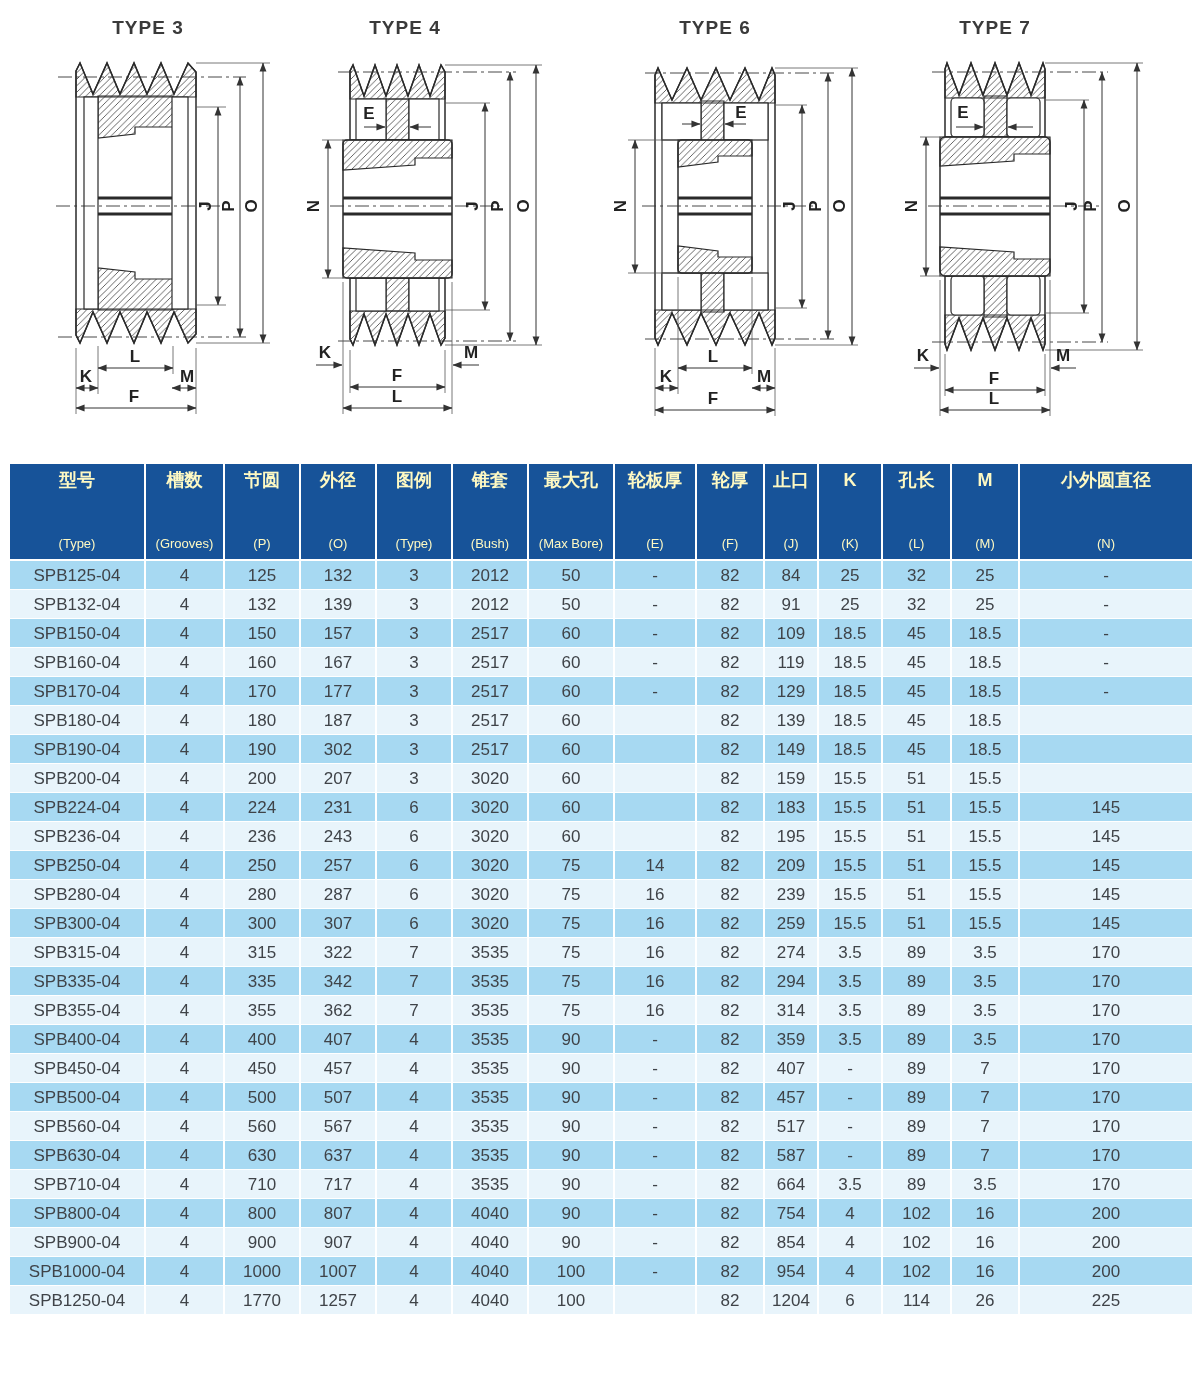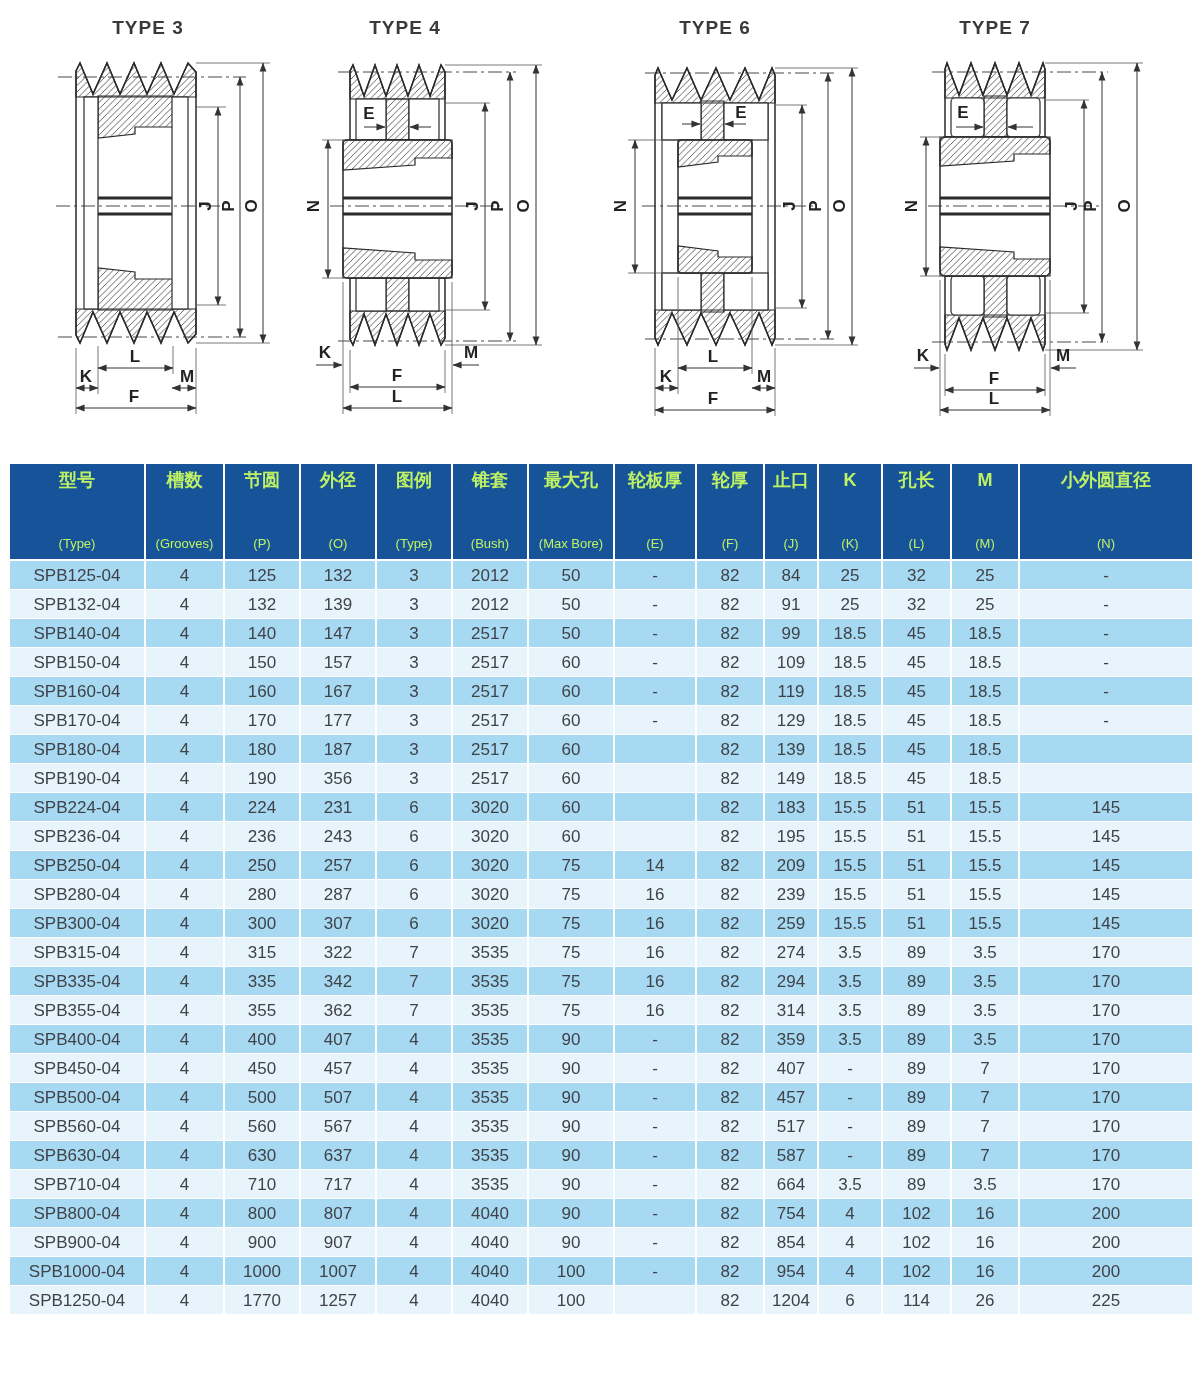--- a/index.html
+++ b/index.html
@@ -16,21 +16,21 @@
   .dt{font-size:17px;font-weight:bold;fill:#222;}
   .ol{fill:#fff;stroke:var(--line);stroke-width:1.5;}
   .ht{fill:url(#hatch);stroke:var(--line);stroke-width:1.2;}
   .wt{fill:#fff;stroke:var(--line);stroke-width:1.2;}
   .thin{stroke:var(--line);stroke-width:1.1;fill:none;}
   .bore{stroke:var(--line);stroke-width:3;}
   .cl{stroke:#333;stroke-width:0.9;stroke-dasharray:14 4 3 4;fill:none;}
   .ext{stroke:#555;stroke-width:0.8;}
   .dim{stroke:#333;stroke-width:1;}
   .spec{width:1184px;margin:2px 8px 0 8px;border-collapse:collapse;table-layout:fixed;}
-  .spec th{background:var(--header-bg);color:#bef264;border:2px solid #fff;padding:5px 1px 7px;vertical-align:middle;}
+  .spec th{background:var(--header-bg);color:#fef9c3;border:2px solid #fff;padding:5px 1px 7px;vertical-align:middle;}
   .spec th .zh{font-size:18px;font-weight:600;line-height:1.3;}
   .spec th .en{font-size:13px;font-weight:400;line-height:1.15;margin-top:45px;}
   .spec td{text-align:center;font-size:17px;color:var(--body-text);height:28px;padding:0;
            border:1px solid #fff;border-left-width:2px;border-right-width:2px;line-height:1;}
   .spec tbody tr:nth-child(odd){background:var(--row-dark);}
   .spec tbody tr:nth-child(even){background:var(--row-light);}
 </style>
 </head>
 <body>
 
@@ -376,36 +376,20 @@
           <td>50</td>
           <td>-</td>
           <td>82</td>
           <td>91</td>
           <td>25</td>
           <td>32</td>
           <td>25</td>
           <td>-</td>
         </tr>
         <tr>
-          <td>SPB140-04</td>
-          <td>4</td>
-          <td>140</td>
-          <td>147</td>
-          <td>3</td>
-          <td>2517</td>
-          <td>50</td>
-          <td>-</td>
-          <td>82</td>
-          <td>99</td>
-          <td>18.5</td>
-          <td>45</td>
-          <td>18.5</td>
-          <td>-</td>
-        </tr>
-        <tr>
           <td>SPB150-04</td>
           <td>4</td>
           <td>150</td>
           <td>157</td>
           <td>3</td>
           <td>2517</td>
           <td>60</td>
           <td>-</td>
           <td>82</td>
           <td>109</td>
@@ -459,30 +443,46 @@
           <td>139</td>
           <td>18.5</td>
           <td>45</td>
           <td>18.5</td>
           <td></td>
         </tr>
         <tr>
           <td>SPB190-04</td>
           <td>4</td>
           <td>190</td>
-          <td>356</td>
+          <td>302</td>
           <td>3</td>
           <td>2517</td>
           <td>60</td>
           <td></td>
           <td>82</td>
           <td>149</td>
           <td>18.5</td>
           <td>45</td>
           <td>18.5</td>
+          <td></td>
+        </tr>
+        <tr>
+          <td>SPB200-04</td>
+          <td>4</td>
+          <td>200</td>
+          <td>207</td>
+          <td>3</td>
+          <td>3020</td>
+          <td>60</td>
+          <td></td>
+          <td>82</td>
+          <td>159</td>
+          <td>15.5</td>
+          <td>51</td>
+          <td>15.5</td>
           <td></td>
         </tr>
         <tr>
           <td>SPB224-04</td>
           <td>4</td>
           <td>224</td>
           <td>231</td>
           <td>6</td>
           <td>3020</td>
           <td>60</td>

